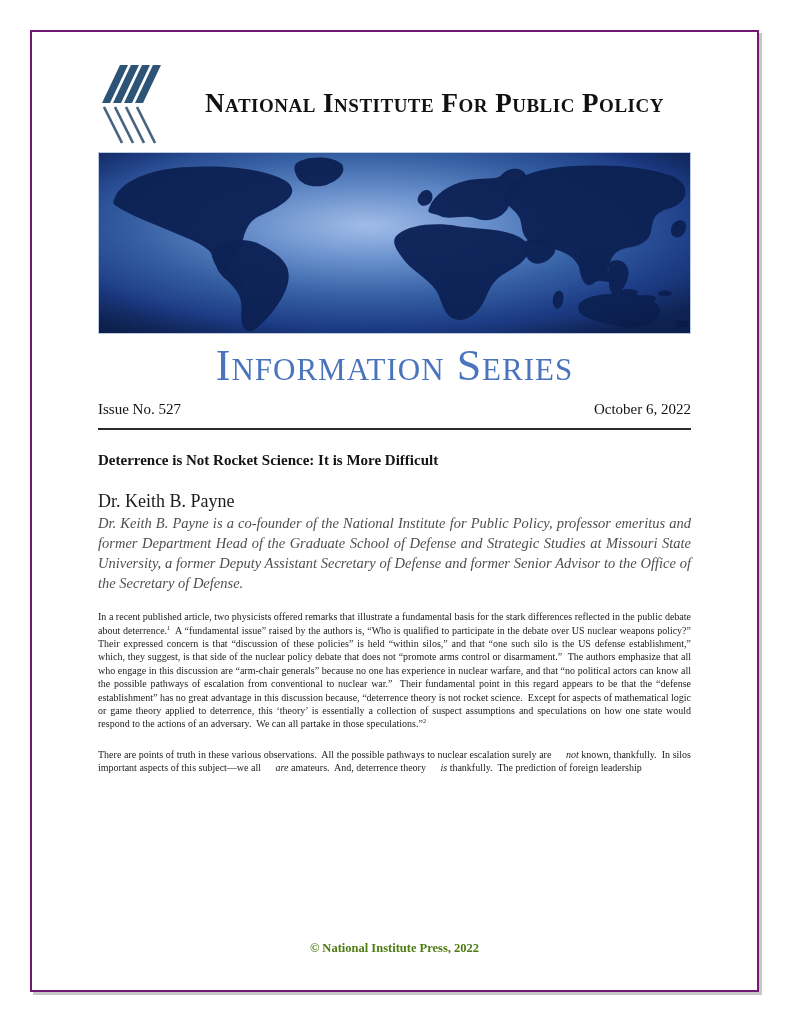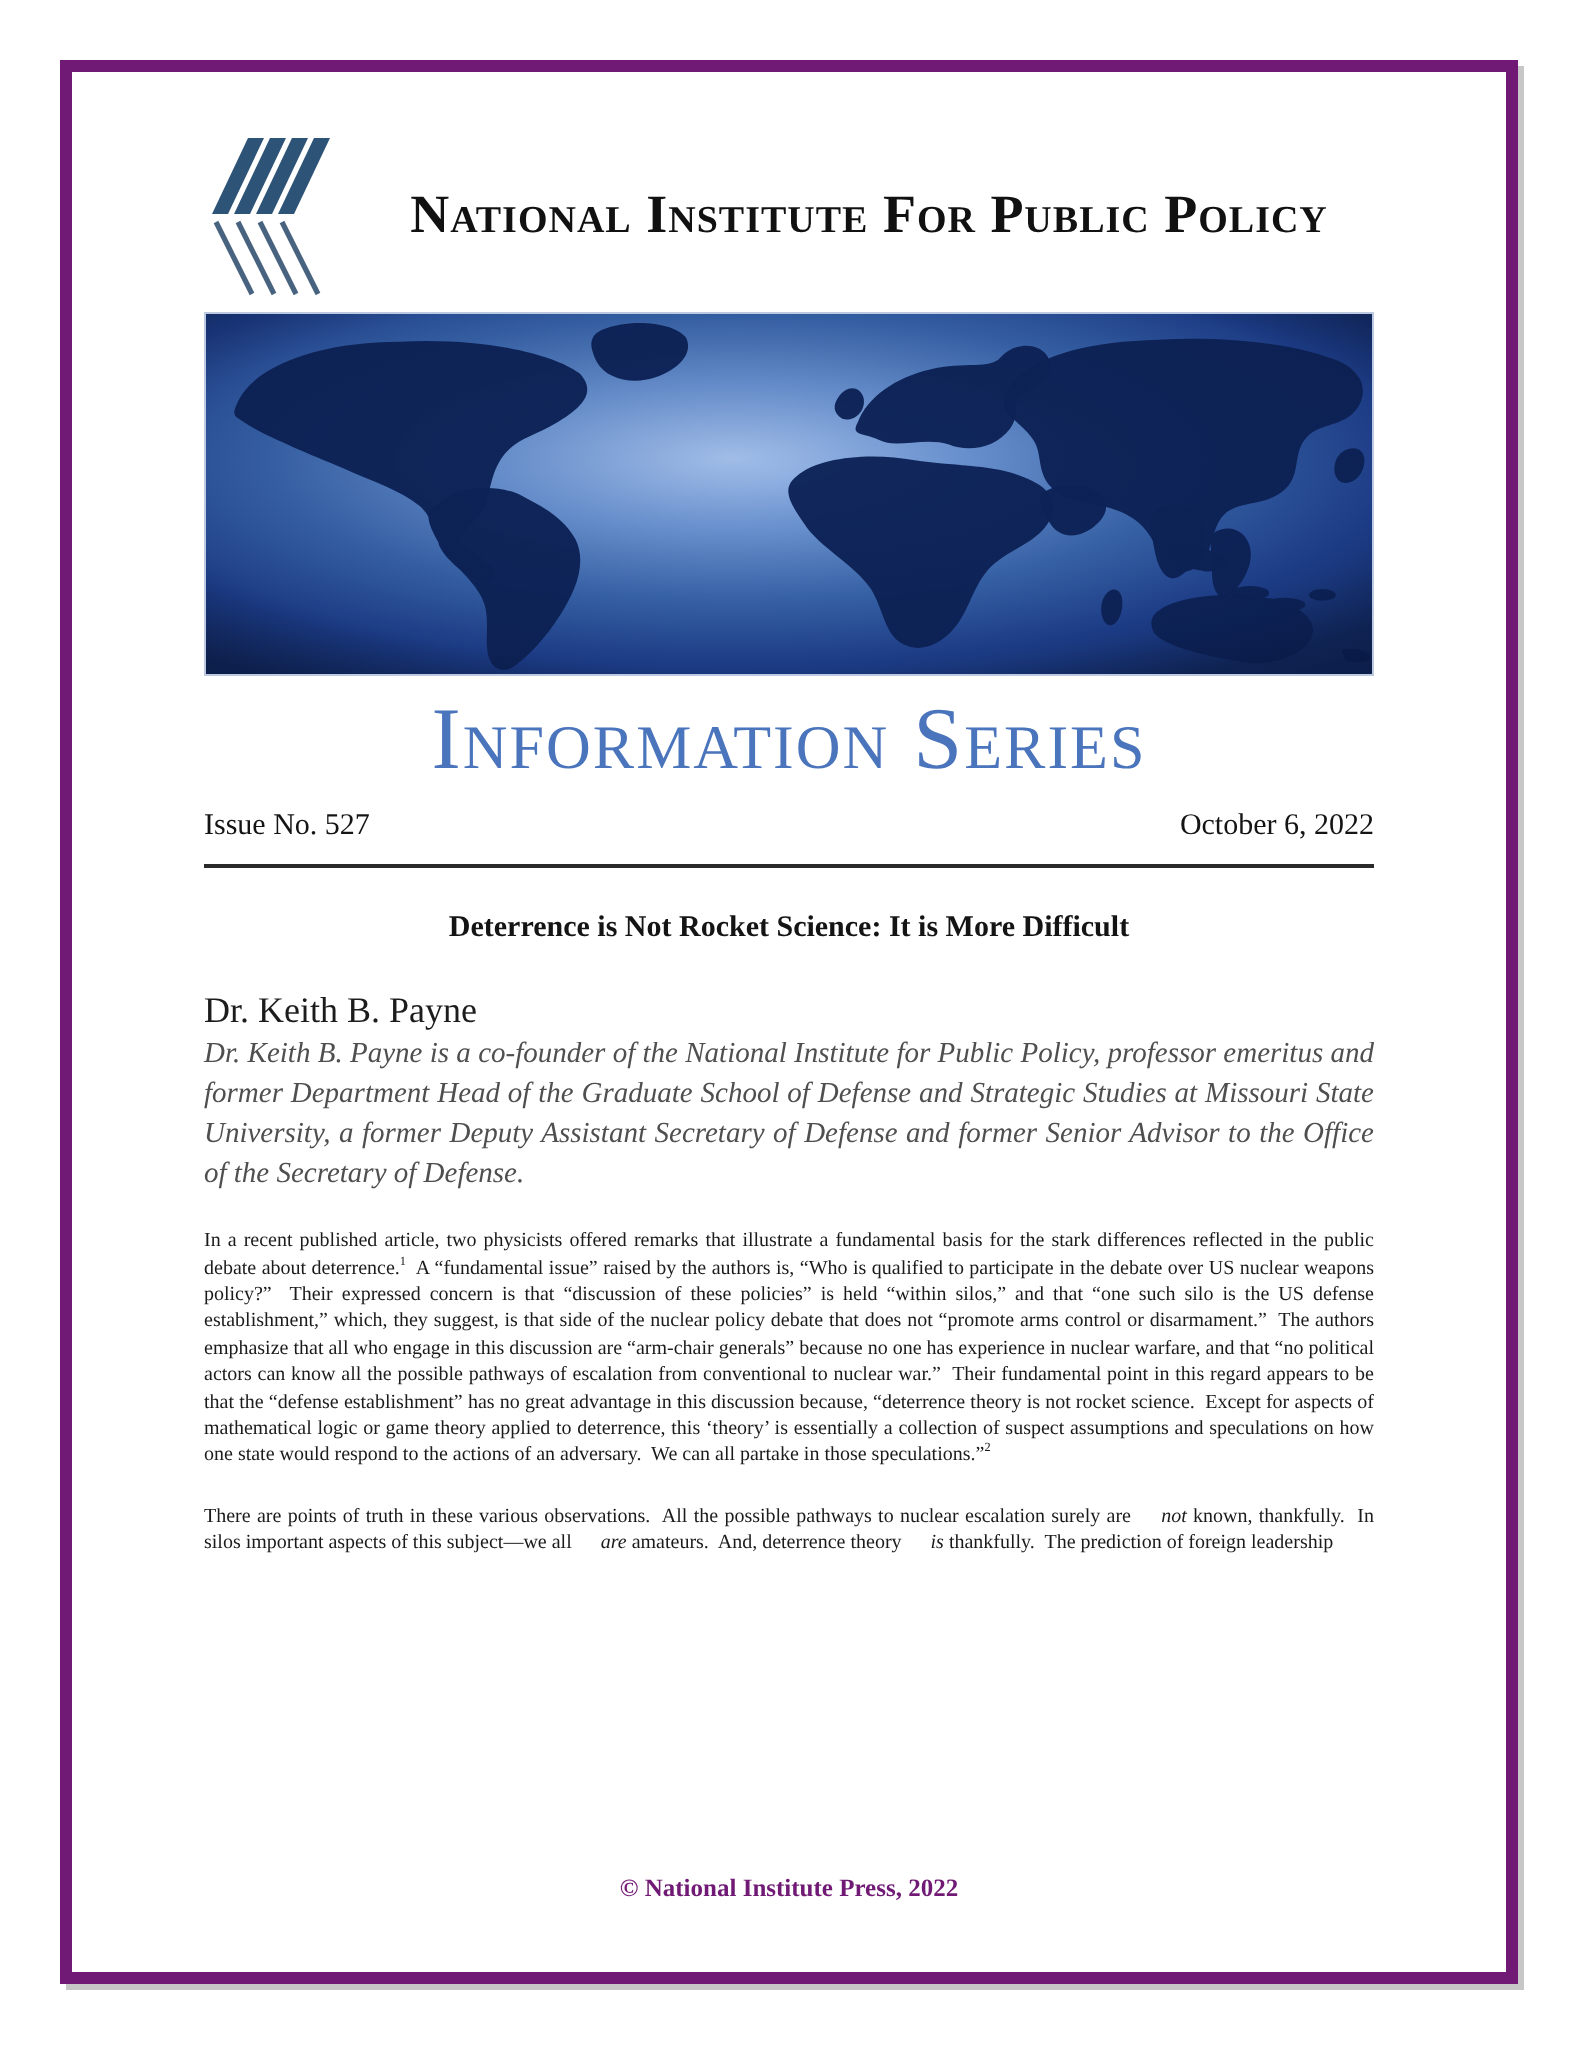--- a/index.html
+++ b/index.html
@@ -2,21 +2,21 @@
 <html><head>
 <meta charset="utf-8">
 <style>
   html,body{margin:0;padding:0;}
   body{
     width:791px;height:1024px;background:#ffffff;position:relative;
     font-family:"Liberation Serif","DejaVu Serif",serif;color:#1c1c1c;
   }
   .sheet{
     position:absolute;left:30px;top:30px;width:729px;height:962px;
-    border:6px solid #701a75;box-sizing:border-box;background:#ffffff;
+    border:2px solid #701a75;box-sizing:border-box;background:#ffffff;
     box-shadow:3px 3px 0 #c7c7c7;
     padding:28px 66px 0 66px;
   }
   
   .masthead{display:flex;align-items:center;gap:10px;height:86px;}
   .logo-wrap{flex:0 0 70px;height:86px;display:flex;align-items:center;}
   .org-name{
     flex:1;margin:0;text-align:center;
     font-variant:small-caps;font-weight:700;font-size:27px;letter-spacing:.5px;
     color:#111111;white-space:nowrap;
@@ -32,36 +32,36 @@
     margin:9px 0 0;text-align:center;font-variant:small-caps;font-weight:400;
     font-size:44px;line-height:1.05;color:#4a74bc;letter-spacing:1px;
   }
   
   .issue-row{
     display:flex;justify-content:space-between;align-items:baseline;
     margin-top:12px;font-size:15px;color:#141414;
   }
   .rule{border:0;border-top:2px solid #2a2a2a;margin:10px 0 0;}
   
-  .article-title{margin:22px 0 0;font-size:15px;font-weight:700;color:#141414;text-align:center;}
+  .article-title{margin:22px 0 0;font-size:15px;font-weight:700;color:#141414;}
   .author-name{margin:22px 0 0;font-size:18px;}
   .author-bio{
     margin:1px 0 0;font-size:14.5px;line-height:1.38;font-style:italic;
     color:#4f4f4f;text-align:justify;
   }
   .body-para{
     margin:17px 0 0;font-size:10px;line-height:1.34;text-align:justify;
     color:#1b1b1b;white-space:pre-wrap;
   }
   .body-para sup{font-size:.62em;line-height:0;}
   .body-para em{font-style:italic;margin-left:12px;}
   
   .page-footer{
     position:absolute;left:0;right:0;bottom:34px;text-align:center;
-    font-size:12.5px;font-weight:700;color:#701a75;
+    font-size:12.5px;font-weight:700;color:#4d7c0f;
   }
 </style>
 </head>
 <body>
 
 <div class="sheet">
 
   <header class="masthead">
     <div class="logo-wrap">
       <svg width="66" height="84" viewBox="0 0 66 84">

